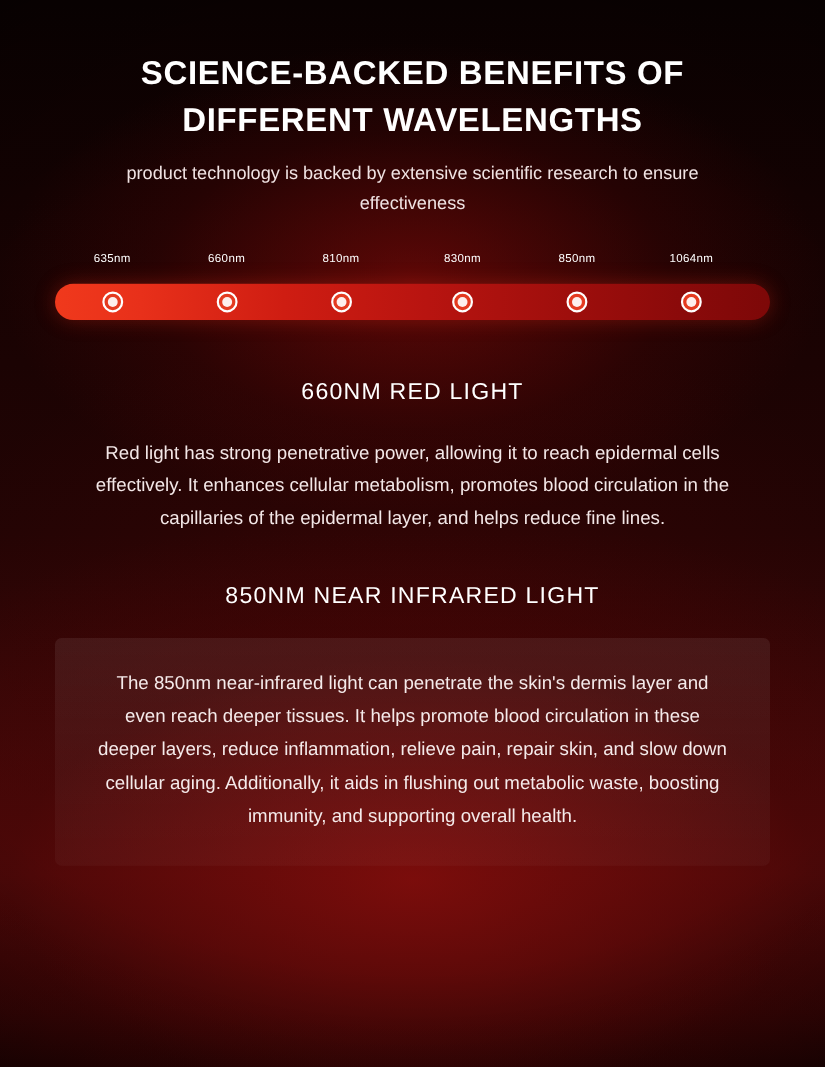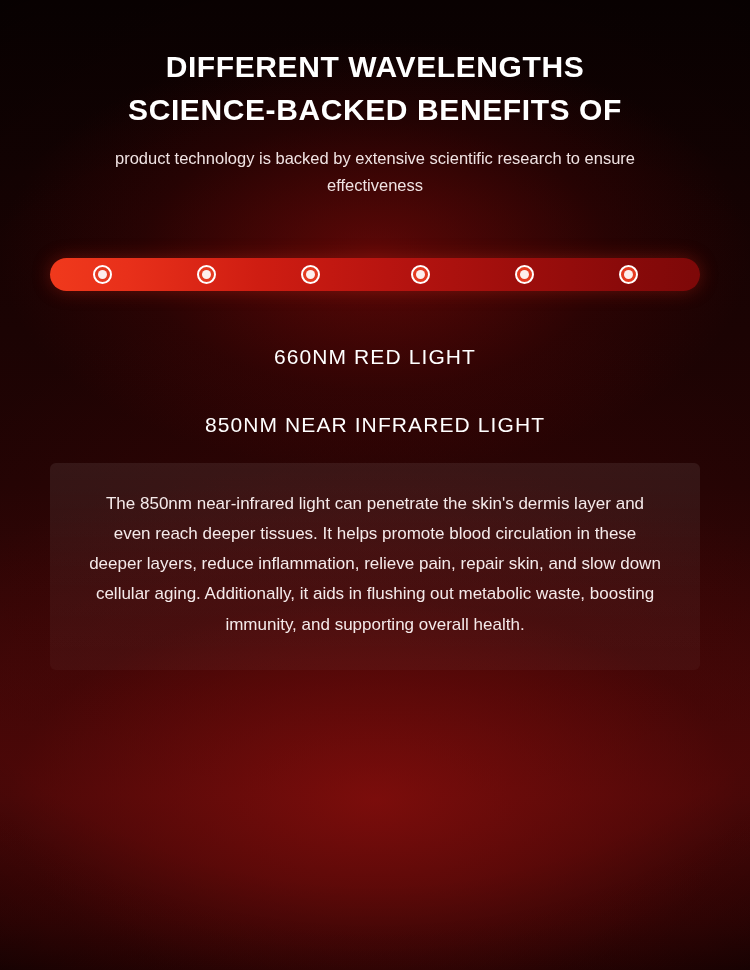--- a/index.html
+++ b/index.html
@@ -154,38 +154,47 @@
     text-align: center;
   }
 </style>
 </head>
 <body>
 
 <div class="page">
   <div class="content">
 
     <h1 class="title">
+      <span class="line">SCIENCE-BACKED BENEFITS OF</span>
       <span class="line">DIFFERENT WAVELENGTHS</span>
-      <span class="line">SCIENCE-BACKED BENEFITS OF</span>
     </h1>
 
     <p class="subtitle">product technology is backed by extensive scientific research to ensure effectiveness</p>
 
     <div class="wave-wrap">
+      <div class="wave-labels">
+        <span class="wave-label" style="left:8%">635nm</span>
+        <span class="wave-label" style="left:24%">660nm</span>
+        <span class="wave-label" style="left:40%">810nm</span>
+        <span class="wave-label" style="left:57%">830nm</span>
+        <span class="wave-label" style="left:73%">850nm</span>
+        <span class="wave-label" style="left:89%">1064nm</span>
+      </div>
       <div class="wave-bar"></div>
       <span class="dot" style="left:8%"></span>
       <span class="dot" style="left:24%"></span>
       <span class="dot" style="left:40%"></span>
       <span class="dot" style="left:57%"></span>
       <span class="dot" style="left:73%"></span>
       <span class="dot" style="left:89%"></span>
     </div>
 
     <div class="section section-one">
       <h2 class="section-heading">660NM RED LIGHT</h2>
+      <p class="section-body">Red light has strong penetrative power, allowing it to reach epidermal cells effectively. It enhances cellular metabolism, promotes blood circulation in the capillaries of the epidermal layer, and helps reduce fine lines.</p>
     </div>
 
     <div class="section section-two">
       <h2 class="section-heading">850NM NEAR INFRARED LIGHT</h2>
       <div class="panel">
         <p>The 850nm near-infrared light can penetrate the skin's dermis layer and even reach deeper tissues. It helps promote blood circulation in these deeper layers, reduce inflammation, relieve pain, repair skin, and slow down cellular aging. Additionally, it aids in flushing out metabolic waste, boosting immunity, and supporting overall health.</p>
       </div>
     </div>
 
   </div>

